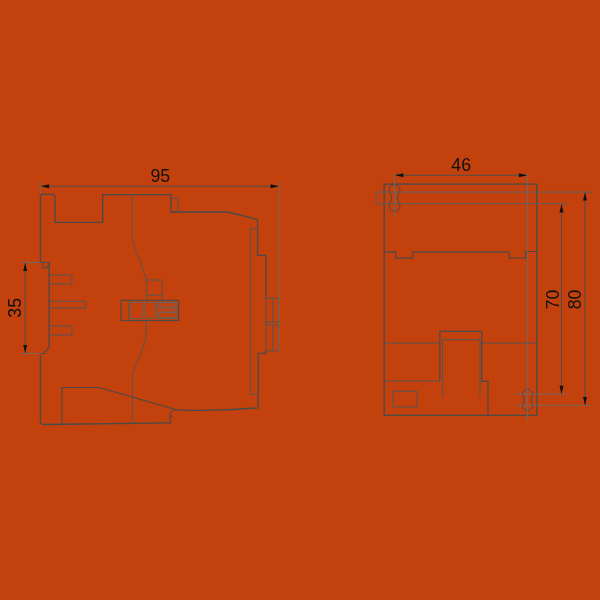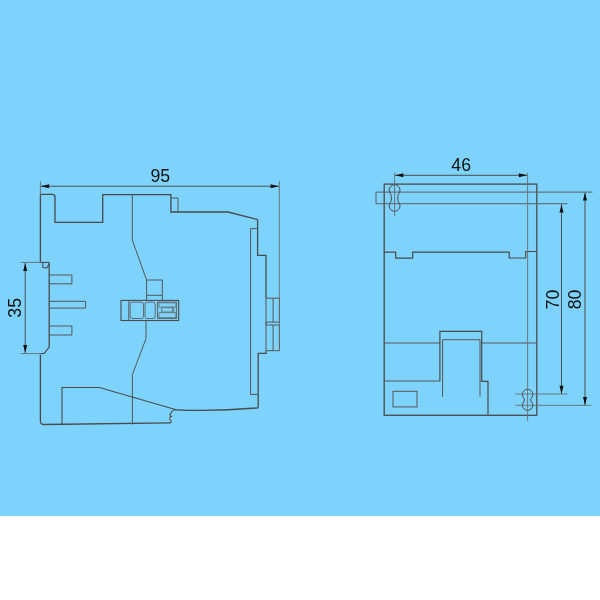--- a/index.html
+++ b/index.html
@@ -1,16 +1,16 @@
 <!DOCTYPE html>
 <html><head>
 <meta charset="utf-8">
 <style>
   html,body{margin:0;padding:0;background:#ffffff;}
-  .page{width:600px;height:516px;position:relative;background:#7dd3fc;}
+  .page{width:600px;height:600px;position:relative;background:#c2410c;}
   text{font-family:"Liberation Sans",sans-serif;fill:#111111;}
 </style>
 </head>
 <body>
 <div class="page">
 <svg width="600" height="600" viewBox="0 0 600 600" xmlns="http://www.w3.org/2000/svg">
 <g fill="none" stroke-linecap="butt" stroke-linejoin="miter">
 
 <path d="M40.4,194.4 H52.5 Q55,194.4 55,197 V222.4 H102.7 V194.6 H170.9 V212 H228 L257.6,219.6" stroke="#4a4a4a" stroke-width="1.3"></path>
 

